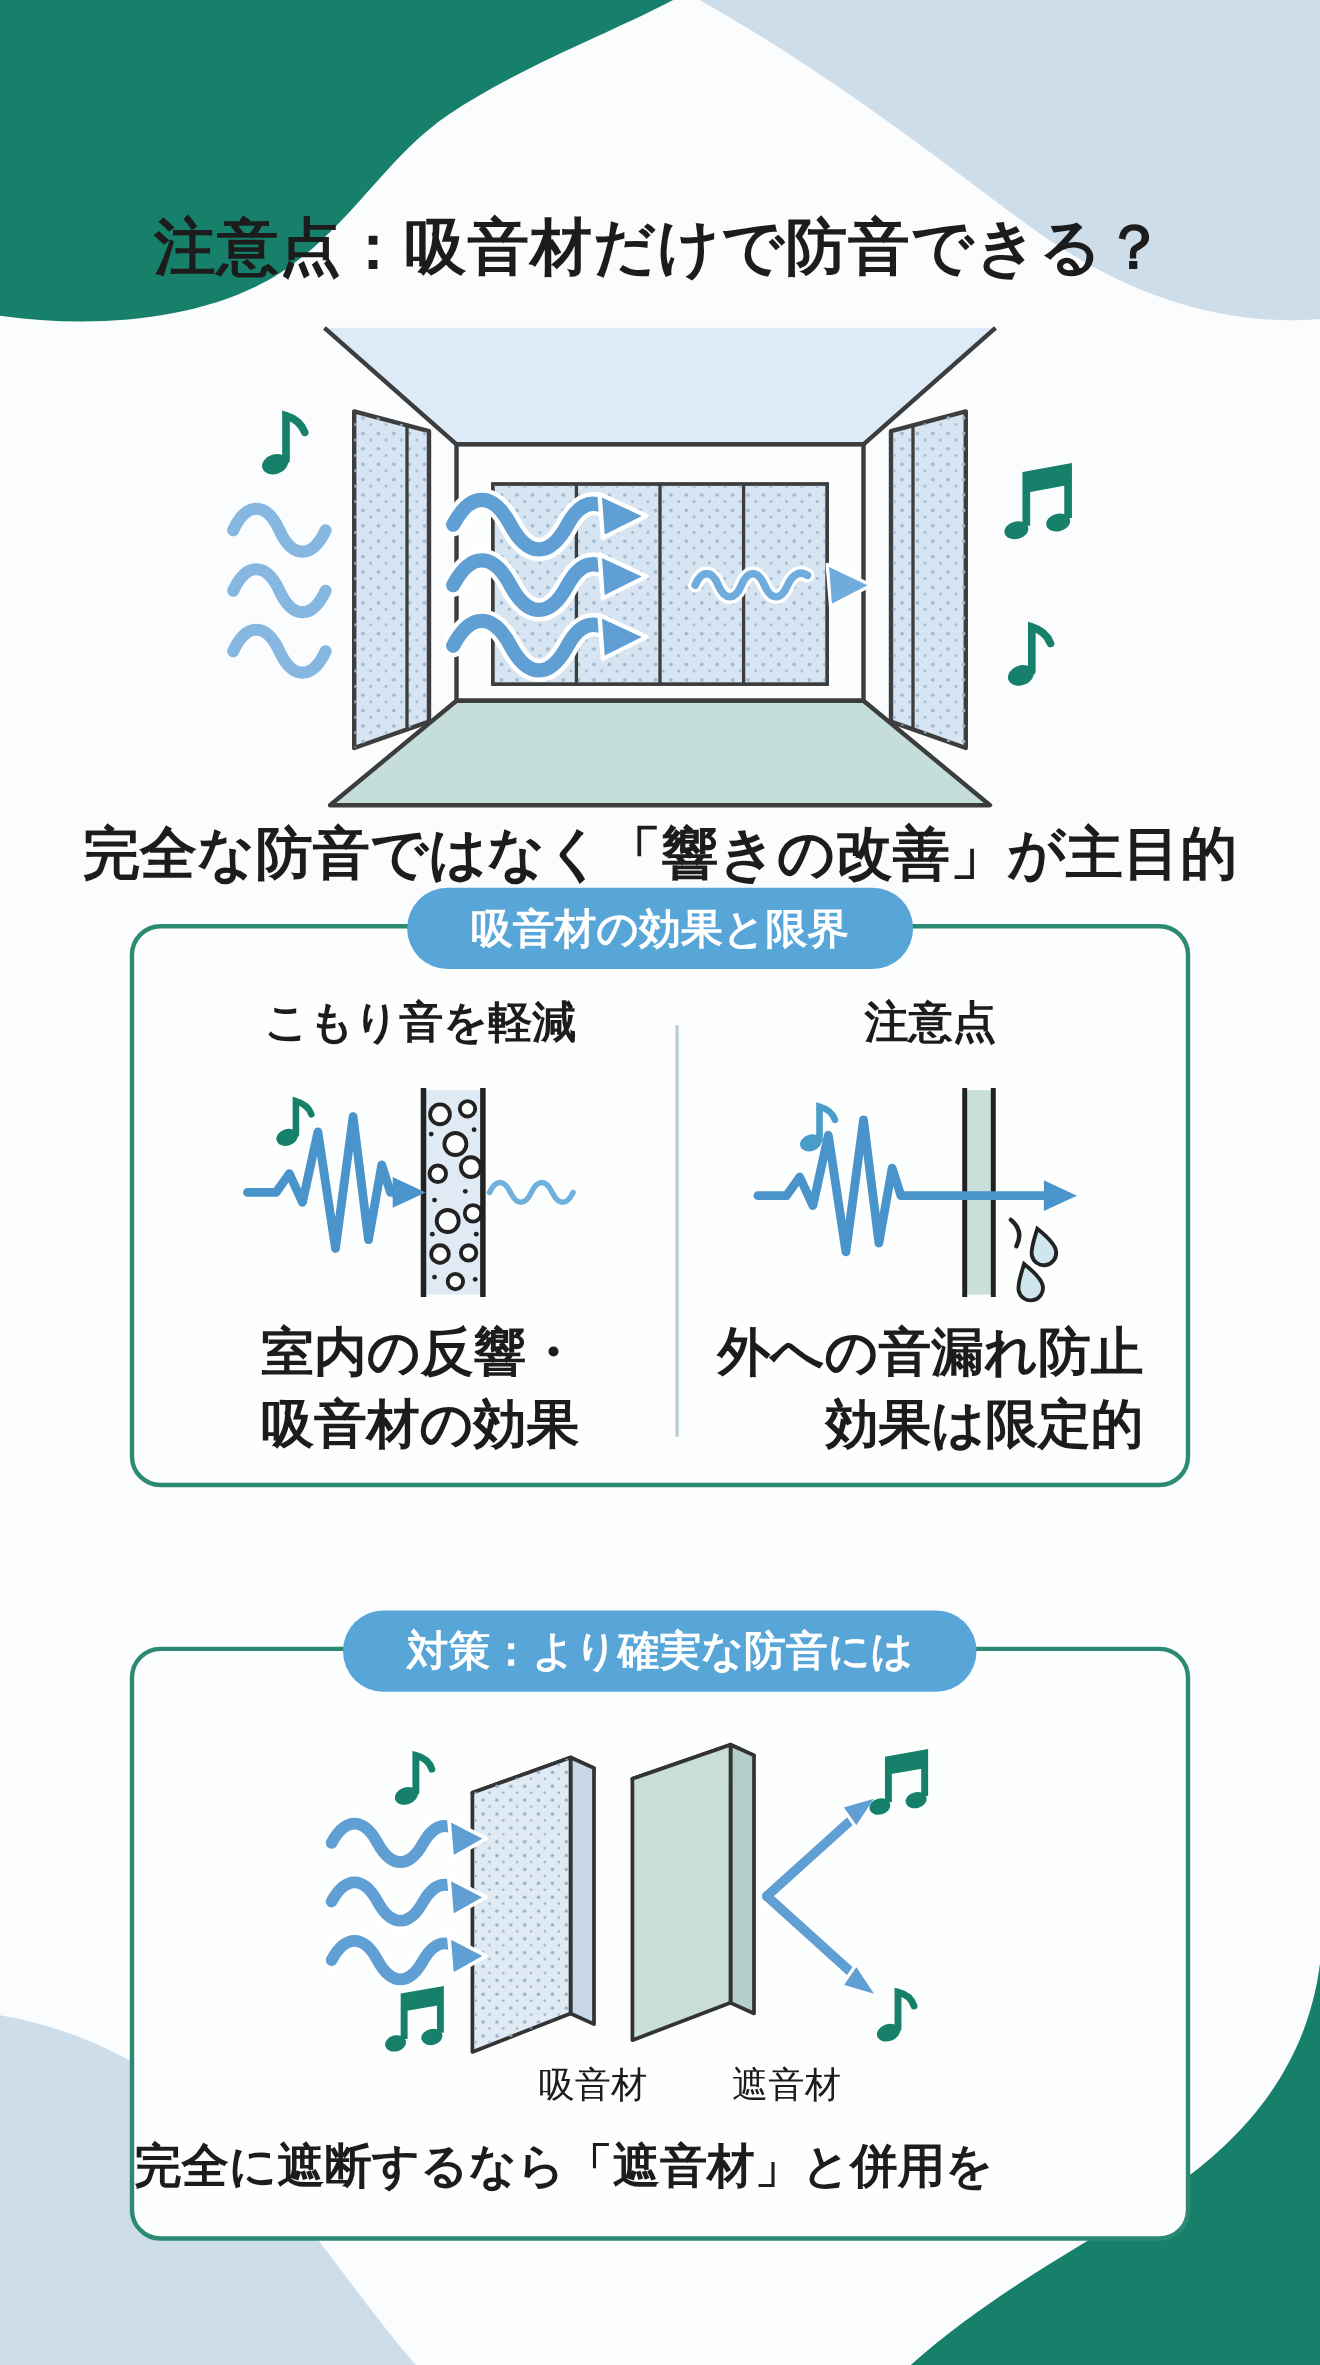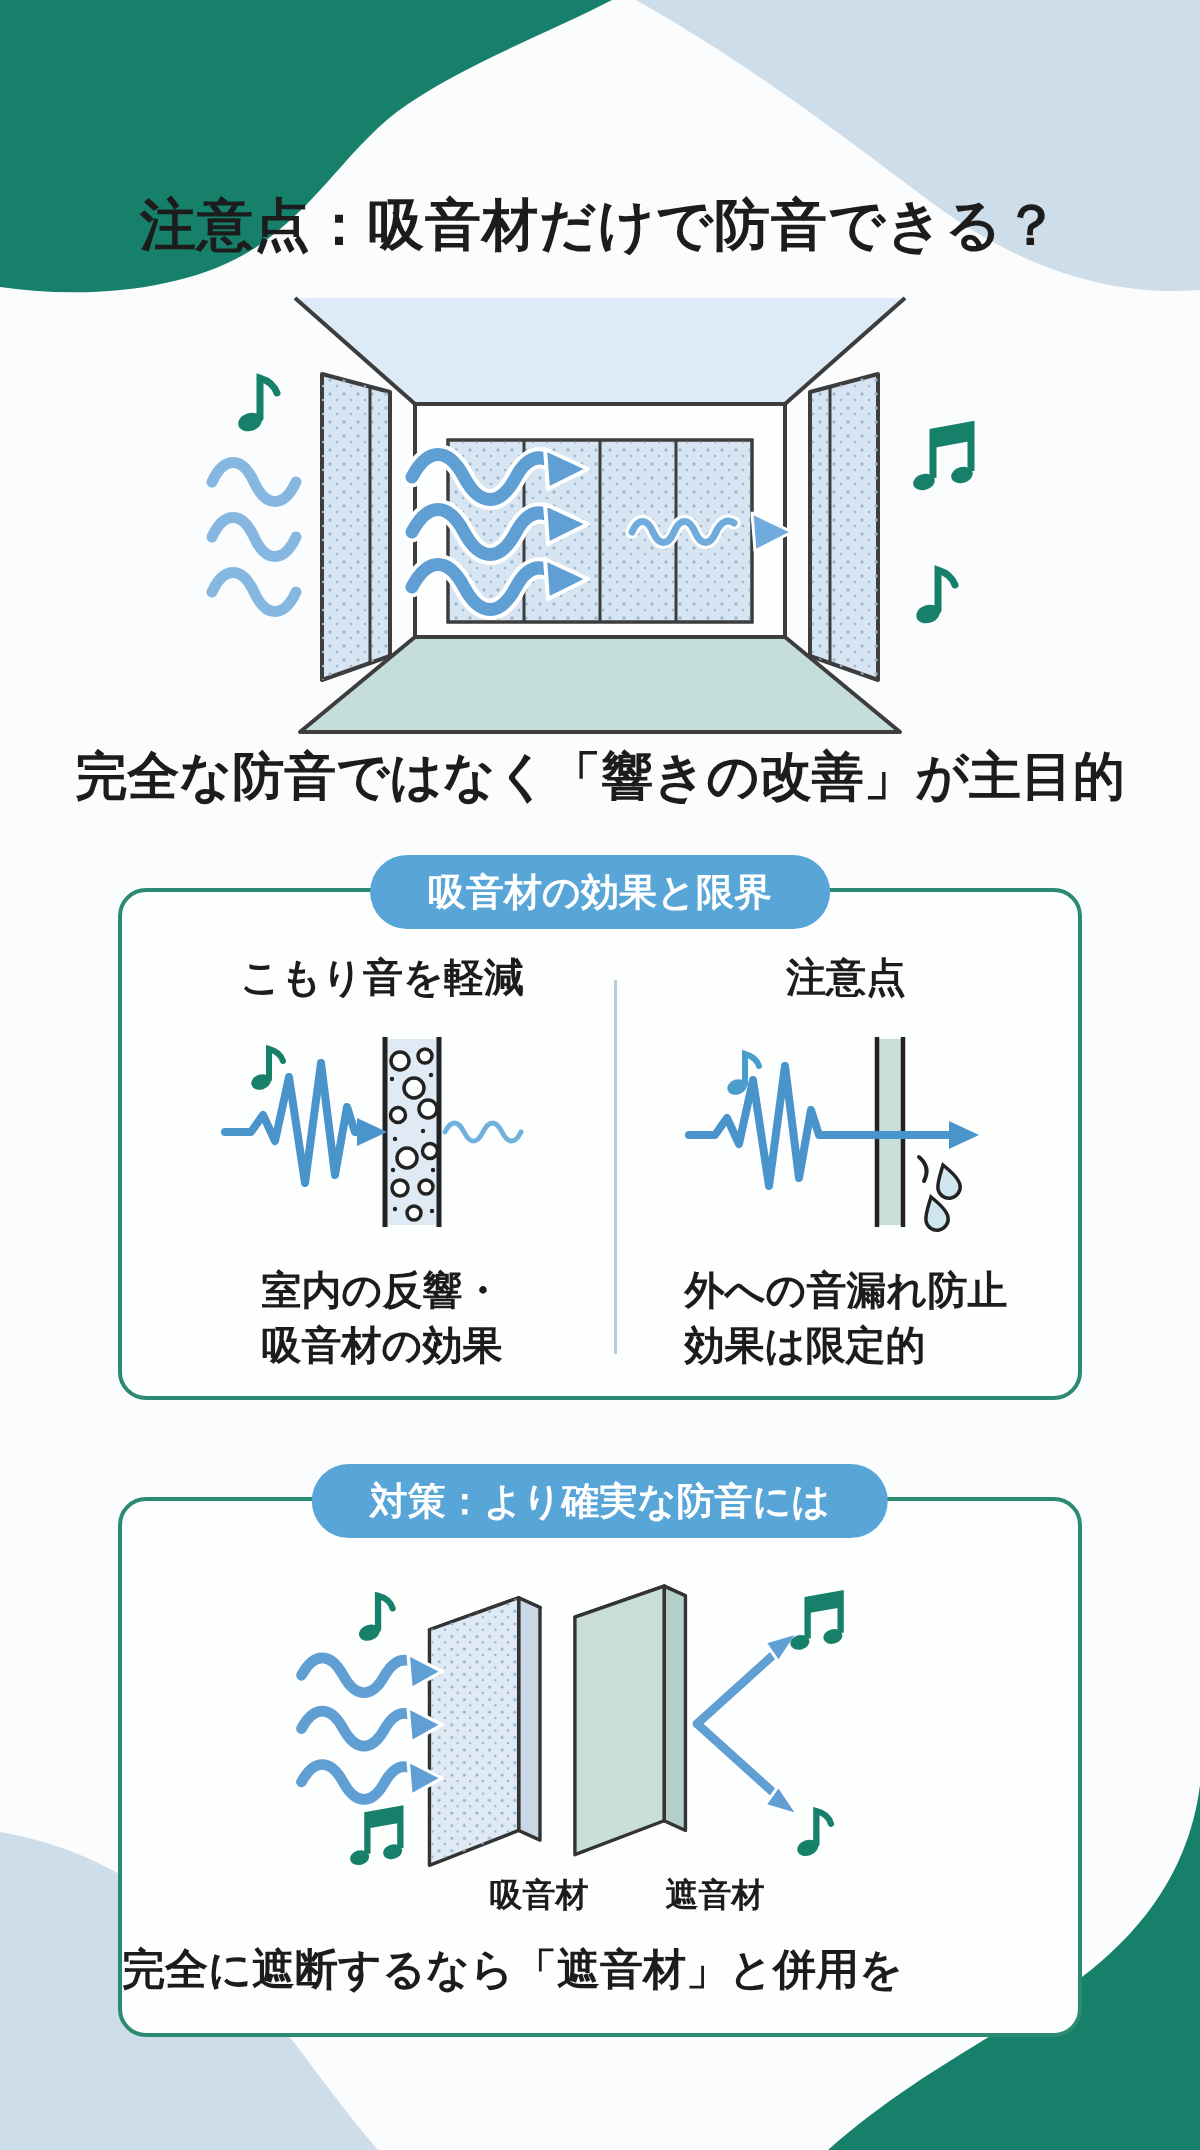--- a/index.html
+++ b/index.html
@@ -20,42 +20,42 @@
   .room-caption{
     position:absolute;top:742px;left:0;width:100%;
     text-align:center;font-size:52px;font-weight:bold;
   }
 
   .panel-box{
     position:absolute;left:118px;width:964px;
     background:#fdfefe;border:4px solid #2d8a72;border-radius:28px;
     box-sizing:border-box;
   }
-  .box-effects{top:888px;height:512px;padding-left:28px;}
+  .box-effects{top:840px;height:512px;padding-left:28px;}
   .box-measures{top:1497px;height:540px;}
 
   .pill{
     position:absolute;top:-37px;left:50%;transform:translateX(-50%);
     background:#58a5d8;color:#ffffff;border-radius:40px;
     height:74px;display:flex;align-items:center;justify-content:center;
     padding:0 58px;font-size:38px;font-weight:bold;white-space:nowrap;
   }
 
   .columns{display:flex;width:100%;height:100%;position:relative;}
   .col{width:50%;display:flex;flex-direction:column;align-items:center;padding-top:58px;box-sizing:border-box;}
   .col-divider{
     position:absolute;left:50%;top:88px;bottom:42px;width:3px;background:#b7cdda;
   }
   .col-title{font-size:40px;font-weight:bold;}
   .col-illustration{width:330px;height:210px;margin-top:22px;}
-  .col-caption{font-size:40px;font-weight:bold;text-align:left;line-height:1.38;margin-top:26px;}
+  .col-caption{font-size:48px;font-weight:bold;text-align:right;line-height:1.38;margin-top:8px;}
   .col-caption span{display:block;}
 
   .measures-illustration{position:absolute;top:56px;left:152px;width:660px;height:320px;}
-  .panel-label{position:absolute;font-size:33px;font-weight:bold;text-align:center;}
+  .panel-label{position:absolute;font-size:33px;font-weight:normal;text-align:center;}
   .label-absorber{top:372px;left:327px;width:180px;}
   .label-insulator{top:372px;left:503px;width:180px;}
   .measures-caption{
     position:absolute;top:440px;left:0;width:100%;
     font-size:43px;font-weight:bold;
   }
 </style>
 </head>
 <body>
 

